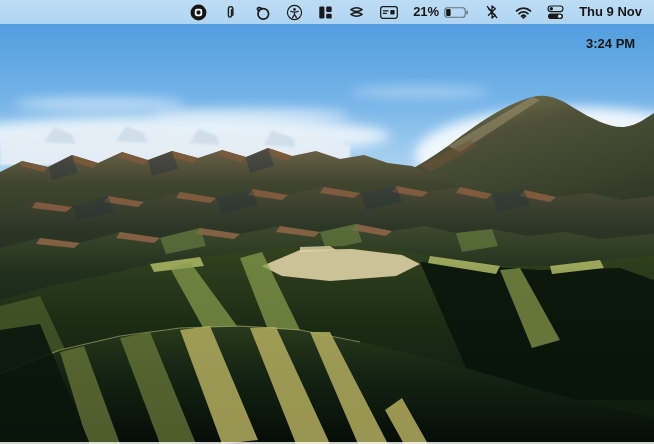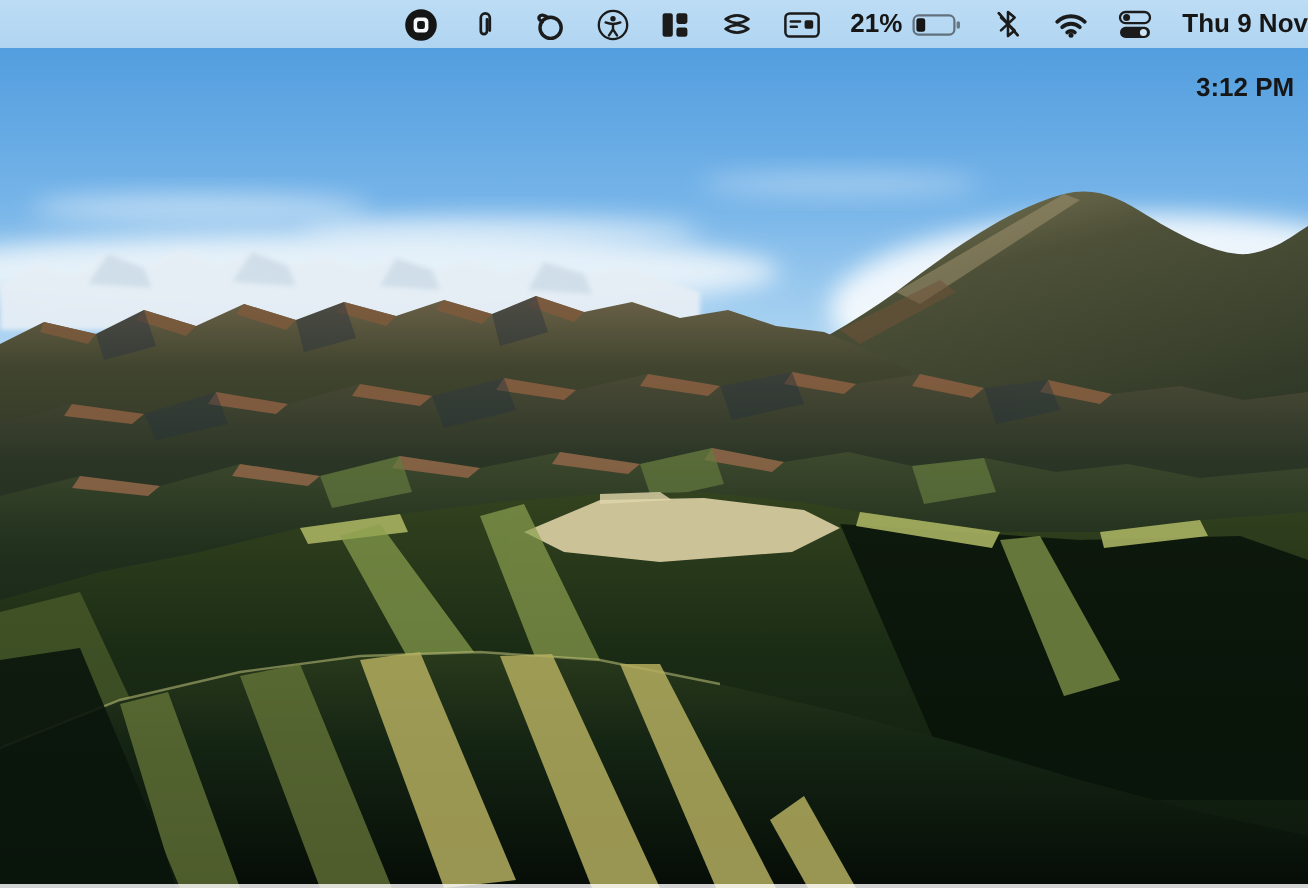--- a/index.html
+++ b/index.html
@@ -11,21 +11,21 @@
   .desktop{position:absolute;inset:0;}
   .wallpaper{position:absolute;top:0;left:0;width:654px;height:444px;display:block;}
 
   
   .menu-bar{
     position:absolute;top:0;left:0;right:0;height:24px;
     background:linear-gradient(#bddcf5,#b0d5f1);
     display:flex;align-items:center;justify-content:flex-end;
     z-index:10;
   }
-  .mb-right{display:flex;align-items:flex-end;gap:15px;}
+  .mb-right{display:flex;align-items:flex-end;gap:15px;padding-right:12px;}
   .mb-item{
     display:flex;align-items:center;gap:5px;height:24px;
     background:none;border:none;padding:0;margin:0;cursor:default;
     color:#161616;font-family:"Liberation Sans",sans-serif;
     font-size:13px;font-weight:600;line-height:24px;
   }
   .mb-item svg{display:block;}
   .mb-clock{gap:8px;flex-direction:column;}
   .ic{stroke:#1b1b1b;fill:none;stroke-linecap:round;stroke-linejoin:round;}
   .icf{fill:#1b1b1b;stroke:none;}
@@ -267,20 +267,20 @@
         <svg width="17" height="15" viewBox="0 0 17 15">
           <rect class="ic" stroke-width="1.15" x="1" y="1" width="15" height="5.6" rx="2.8"></rect>
           <circle class="icf" cx="4.3" cy="3.8" r="1.75"></circle>
           <rect class="icf" x="1" y="8.4" width="15" height="5.6" rx="2.8"></rect>
           <circle cx="12.7" cy="11.2" r="1.75" fill="#cfe4f5"></circle>
         </svg>
       </button>
 
       <button class="mb-item mb-clock">
         <span>Thu 9 Nov</span>
-        <span>3:12 PM</span>
+        <span>3:24 PM</span>
       </button>
 
     </div>
   </div>
 
   <div class="bottom-edge"></div>
 </div>
 
 </body></html>

